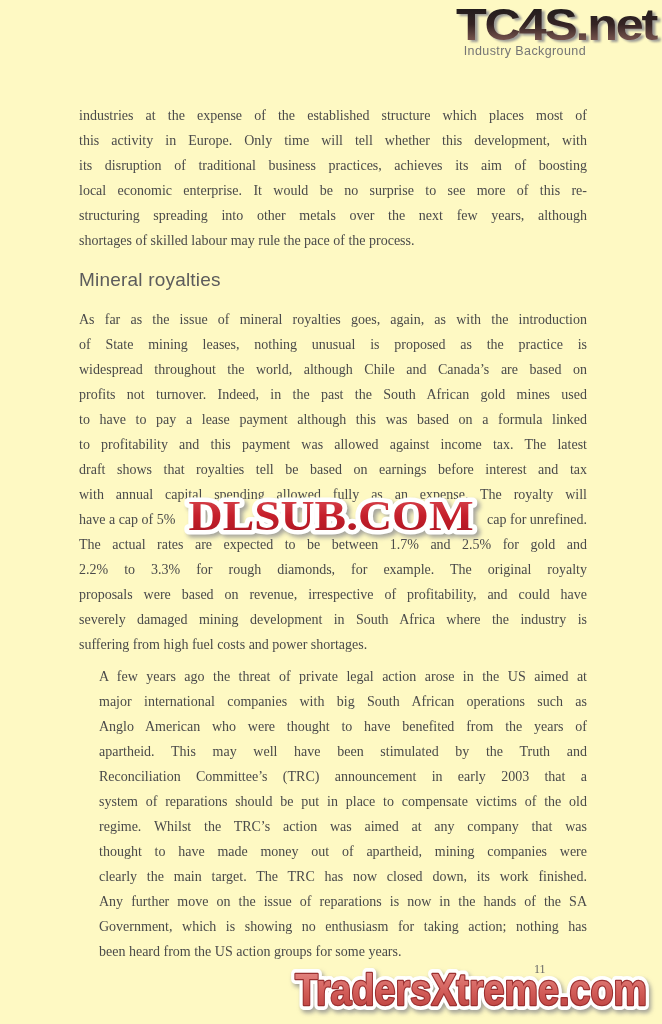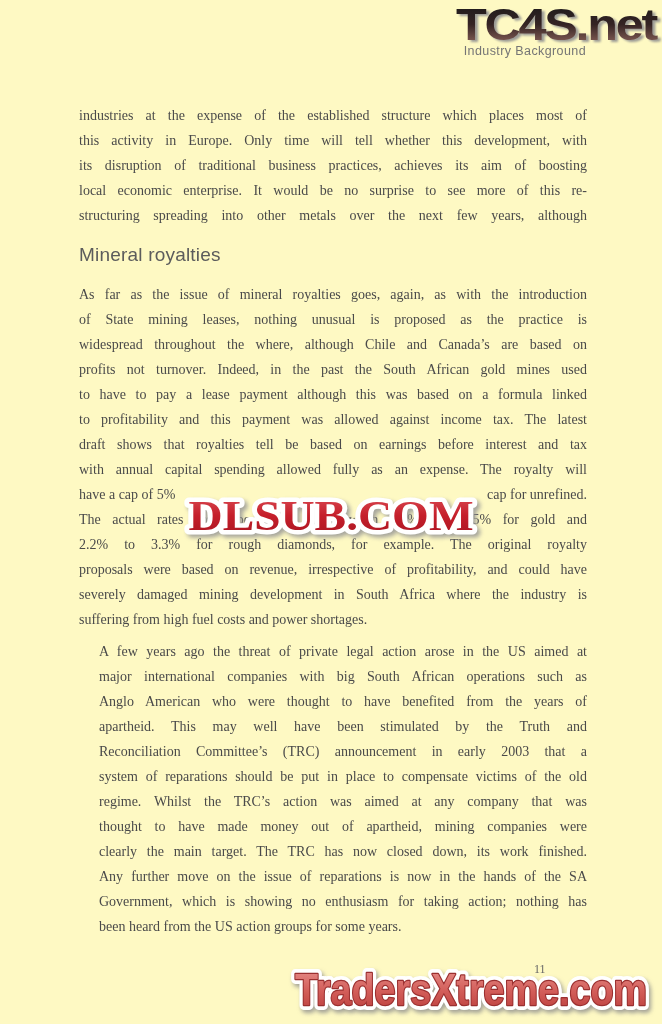--- a/index.html
+++ b/index.html
@@ -65,28 +65,29 @@
   <div class="running-head">Industry Background</div>
 
   <div class="body-text">
 
     <div class="para">
         <div class="line">industries at the expense of the established structure which places most of</div>
         <div class="line">this activity in Europe. Only time will tell whether this development, with</div>
         <div class="line">its disruption of traditional business practices, achieves its aim of boosting</div>
         <div class="line">local economic enterprise. It would be no surprise to see more of this re-</div>
         <div class="line">structuring spreading into other metals over the next few years, although</div>
+        <div class="line last">shortages of skilled labour may rule the pace of the process.</div>
       </div>
 
     <div class="section-heading">Mineral royalties</div>
 
     <div class="para">
         <div class="line">As far as the issue of mineral royalties goes, again, as with the introduction</div>
         <div class="line">of State mining leases, nothing unusual is proposed as the practice is</div>
-        <div class="line">widespread throughout the where, although Chile and Canada’s are based on</div>
+        <div class="line">widespread throughout the world, although Chile and Canada’s are based on</div>
         <div class="line">profits not turnover. Indeed, in the past the South African gold mines used</div>
         <div class="line">to have to pay a lease payment although this was based on a formula linked</div>
         <div class="line">to profitability and this payment was allowed against income tax. The latest</div>
         <div class="line">draft shows that royalties tell be based on earnings before interest and tax</div>
         <div class="line">with annual capital spending allowed fully as an expense. The royalty will</div>
       </div>
 
     <div class="split-line">
       <span>have a cap of 5%</span>
       <span>cap for unrefined.</span>

